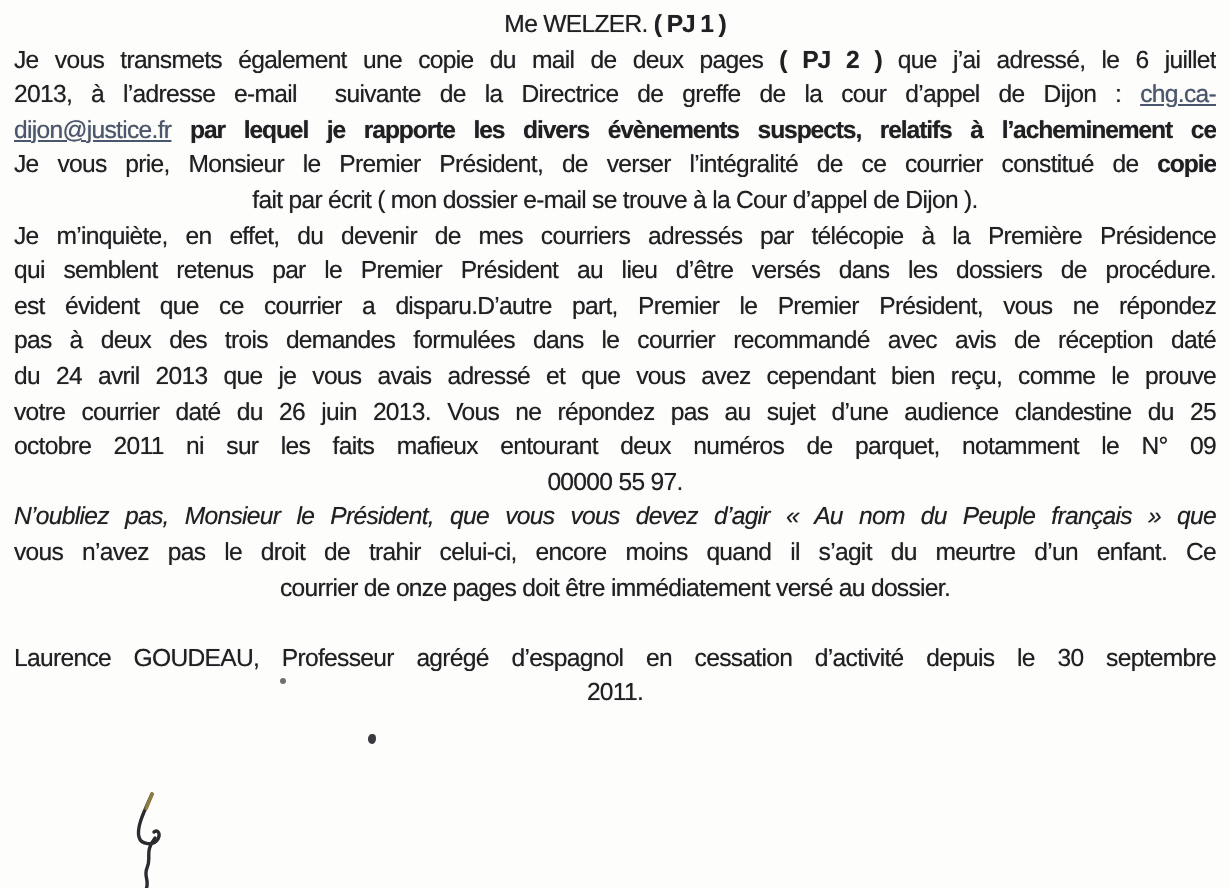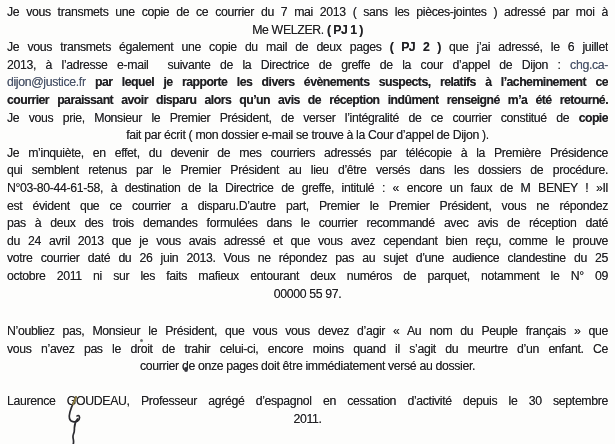--- a/index.html
+++ b/index.html
@@ -17,49 +17,46 @@
     position:absolute;left:7px;top:4px;width:601px;
     font-size:12.3px;letter-spacing:-0.35px;
   }
   .line{
     height:17.6px;line-height:17.6px;overflow:hidden;
     text-align:center;white-space:normal;
     text-shadow:0 0 0.4px rgba(20,20,25,0.55);
   }
   .line.stretch{text-align:justify;text-align-last:justify;}
   .line.spacer{height:17.6px;}
-  .line.gap{margin-top:20px;}
+  .line.gap{margin-top:0;font-style:italic;}
   .b{font-weight:bold;letter-spacing:-0.55px;}
   .u{}
-  .link{color:var(--link);}
+  .link{color:var(--link);text-decoration:underline;}
   #sig{position:absolute;left:48px;top:388px;pointer-events:none;}
   #inkdot{
     position:absolute;left:184px;top:367px;width:4px;height:5px;
     border-radius:50% 45% 55% 50%;background:var(--dot);
   }
   #speck{
     position:absolute;left:140px;top:339px;width:3px;height:3px;
     border-radius:50%;background:var(--speck);
   }
 </style>
 </head>
 <body>
 
 <div id="doc">
-    <div class="line stretch"><span>Je vous transmets une copie de ce courrier du 7 mai 2013 ( sans les pièces-jointes ) adressé par moi à</span></div>
     <div class="line"><span>Me WELZER. </span><span class="b">( PJ 1 )</span></div>
     <div class="line stretch"><span>Je vous transmets également une copie du mail de deux pages </span><span class="b">( PJ 2 )</span><span> que j’ai adressé, le 6 juillet</span></div>
     <div class="line stretch"><span>2013, à l’adresse e-mail&nbsp; suivante de la Directrice de greffe de la cour d’appel de Dijon : </span><span class="link">chg.ca-</span></div>
     <div class="line stretch"><span class="link">dijon@justice.fr</span><span class="b"> par lequel je rapporte les divers évènements suspects, relatifs à l’acheminement ce</span></div>
-    <div class="line stretch"><span class="b">courrier paraissant avoir disparu alors qu’un avis de réception indûment renseigné m’a été retourné.</span></div>
     <div class="line stretch"><span>Je vous prie, Monsieur le Premier Président, de verser l’intégralité de ce courrier constitué de </span><span class="b">copie</span></div>
     <div class="line"><span>fait par écrit ( mon dossier e-mail se trouve à la Cour d’appel de Dijon ).</span></div>
     <div class="line stretch"><span class="u">Je m’inquiète, en effet, du devenir de mes courriers adressés par télécopie à la Première Présidence</span></div>
     <div class="line stretch"><span class="u">qui semblent retenus par le Premier Président au lieu d’être versés dans les dossiers de procédure.</span></div>
-    <div class="line stretch"><span>N°03-80-44-61-58, à destination de la Directrice de greffe, intitulé : « encore un faux de M BENEY ! »Il</span></div>
     <div class="line stretch"><span>est évident que ce courrier a disparu.D’autre part, Premier le Premier Président, vous ne répondez</span></div>
     <div class="line stretch"><span>pas à deux des trois demandes formulées dans le courrier recommandé avec avis de réception daté</span></div>
     <div class="line stretch"><span>du 24 avril 2013 que je vous avais adressé et que vous avez cependant bien reçu, comme le prouve</span></div>
     <div class="line stretch"><span>votre courrier daté du 26 juin 2013. Vous ne répondez pas au sujet d’une audience clandestine du 25</span></div>
     <div class="line stretch"><span>octobre 2011 ni sur les faits mafieux entourant deux numéros de parquet, notamment le N° 09</span></div>
     <div class="line"><span>00000 55 97.</span></div>
     <div class="line stretch gap"><span>N’oubliez pas, Monsieur le Président, que vous vous devez d’agir « Au nom du Peuple français » que</span></div>
     <div class="line stretch"><span>vous n’avez pas le droit de trahir celui-ci, encore moins quand il s’agit du meurtre d’un enfant. Ce</span></div>
     <div class="line"><span>courrier de onze pages doit être immédiatement versé au dossier.</span></div>
     <div class="line spacer"></div>

